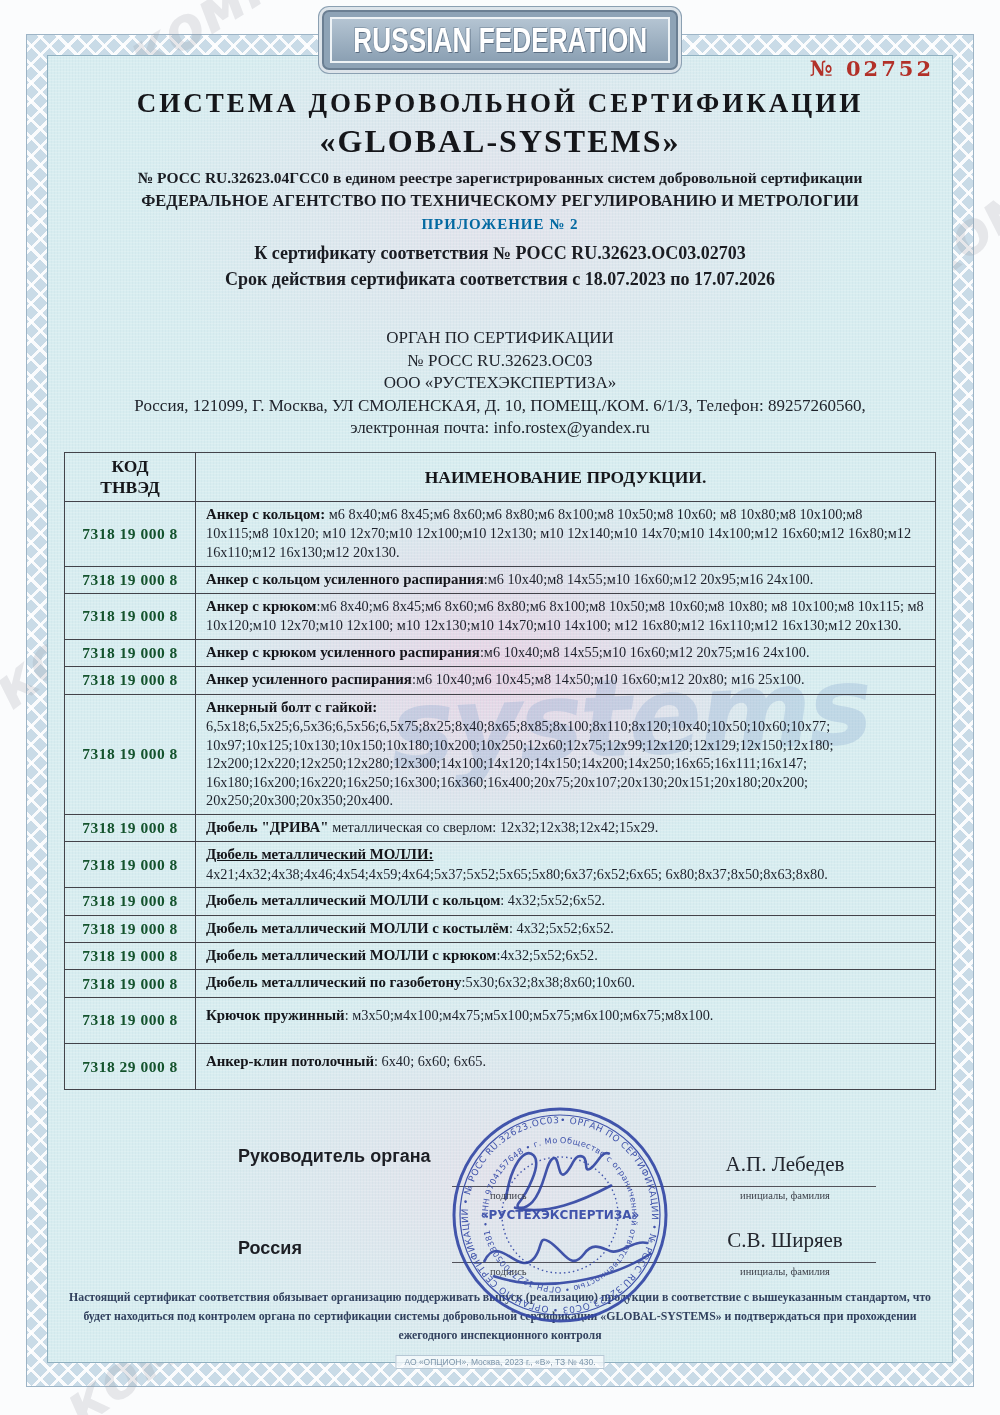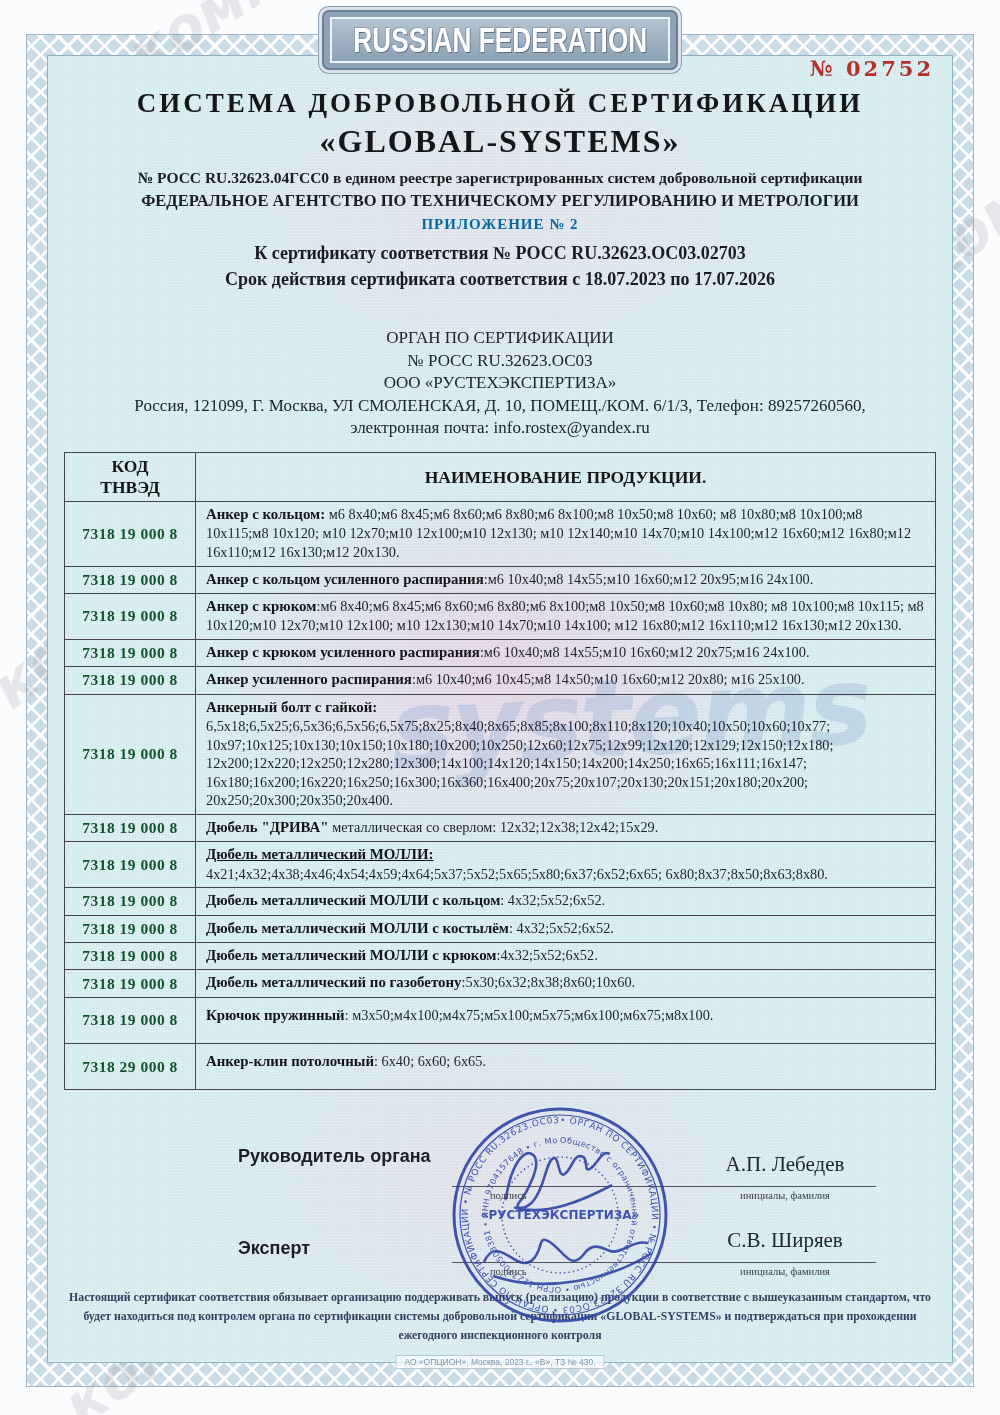--- a/index.html
+++ b/index.html
@@ -234,21 +234,21 @@
           <td class="name-cell pad-tall"><b>Крючок пружинный</b><span>: м3х50;м4х100;м4х75;м5х100;м5х75;м6х100;м6х75;м8х100.</span></td>
         </tr>
         <tr>
           <td class="code-cell">7318 29 000 8</td>
           <td class="name-cell pad-tall"><b>Анкер-клин потолочный</b><span>: 6х40; 6х60; 6х65.</span></td>
         </tr>
       </tbody>
   </table>
 
   <div class="sign-label" style="left:238px; top:1146px;">Руководитель органа</div>
-  <div class="sign-label" style="left:238px; top:1238px;">Эксперт</div>
+  <div class="sign-label" style="left:238px; top:1238px;">Россия</div>
 
   <div class="person-name" style="left:685px; top:1152px;">А.П. Лебедев</div>
   <div class="sig-line" style="left:452px; top:1186px; width:424px;"></div>
   <div class="caption" style="left:490px; top:1190px;">подпись</div>
   <div class="caption" style="left:685px; top:1190px; width:200px; text-align:center;">инициалы, фамилия</div>
 
   <div class="person-name" style="left:685px; top:1228px;">С.В. Ширяев</div>
   <div class="sig-line" style="left:452px; top:1262px; width:424px;"></div>
   <div class="caption" style="left:490px; top:1266px;">подпись</div>
   <div class="caption" style="left:685px; top:1266px; width:200px; text-align:center;">инициалы, фамилия</div>

